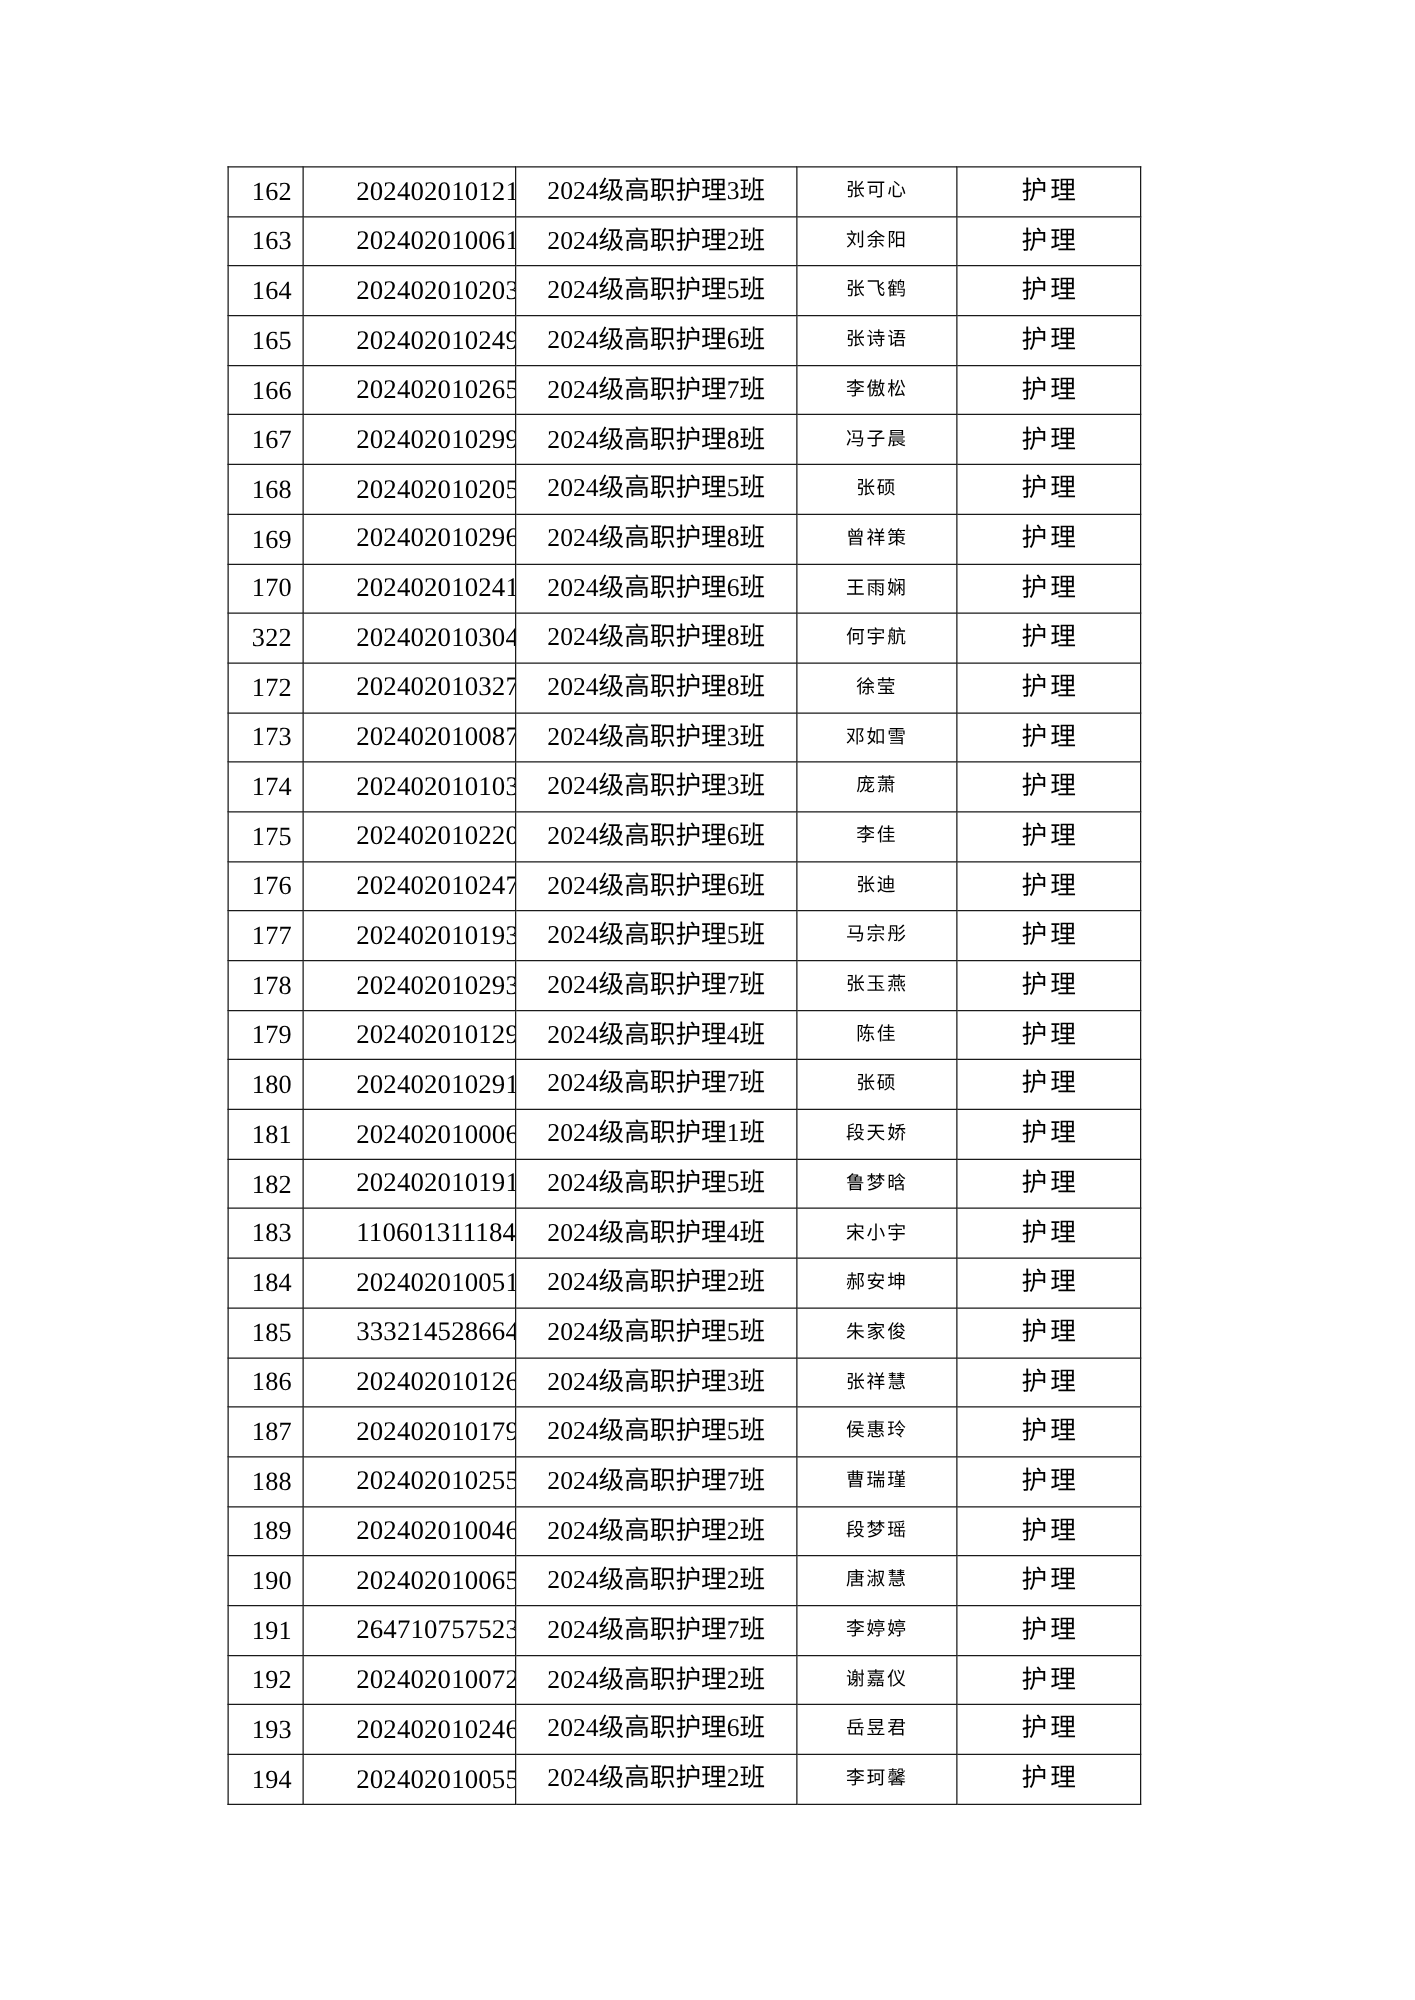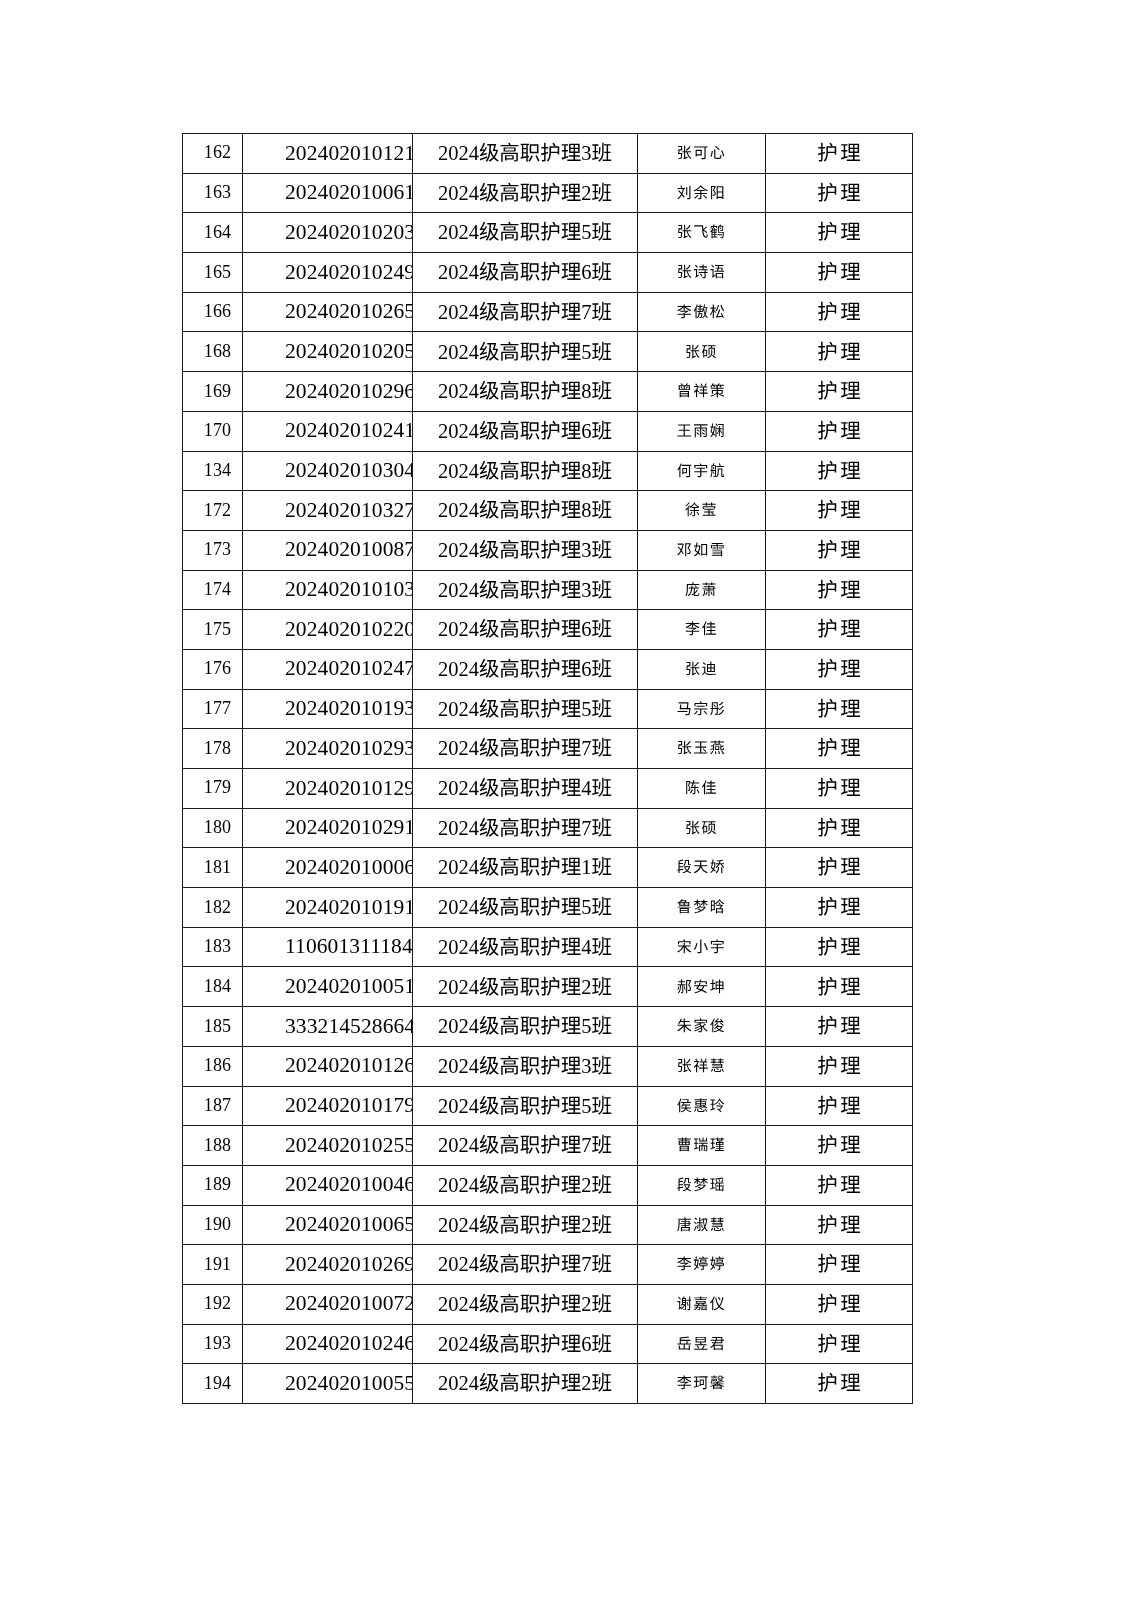--- a/index.html
+++ b/index.html
@@ -43,21 +43,21 @@
     overflow: hidden;
     white-space: nowrap;
   }
   col.c-seq   { width: 60px;  }
   col.c-id    { width: 170px; }
   col.c-class { width: 225px; }
   col.c-name  { width: 128px; }
   col.c-major { width: 147px; }
 
   td.cell-seq {
-    font-size: 18px;
+    font-size: 21px;
     letter-spacing: 0.2px;
     padding-left: 12px;
   }
   td.cell-id {
     font-size: 21.5px;
     letter-spacing: 0.1px;
     padding-left: 42px;
   }
   td.cell-class {
     font-size: 20.5px;
@@ -116,20 +116,27 @@
           <td class="cell-major">护理</td>
         </tr>
         <tr>
           <td class="cell-seq">166</td>
           <td class="cell-id">202402010265</td>
           <td class="cell-class">2024级高职护理7班</td>
           <td class="cell-name">李傲松</td>
           <td class="cell-major">护理</td>
         </tr>
         <tr>
+          <td class="cell-seq">167</td>
+          <td class="cell-id">202402010299</td>
+          <td class="cell-class">2024级高职护理8班</td>
+          <td class="cell-name">冯子晨</td>
+          <td class="cell-major">护理</td>
+        </tr>
+        <tr>
           <td class="cell-seq">168</td>
           <td class="cell-id">202402010205</td>
           <td class="cell-class">2024级高职护理5班</td>
           <td class="cell-name">张硕</td>
           <td class="cell-major">护理</td>
         </tr>
         <tr>
           <td class="cell-seq">169</td>
           <td class="cell-id">202402010296</td>
           <td class="cell-class">2024级高职护理8班</td>
@@ -137,21 +144,21 @@
           <td class="cell-major">护理</td>
         </tr>
         <tr>
           <td class="cell-seq">170</td>
           <td class="cell-id">202402010241</td>
           <td class="cell-class">2024级高职护理6班</td>
           <td class="cell-name">王雨娴</td>
           <td class="cell-major">护理</td>
         </tr>
         <tr>
-          <td class="cell-seq">134</td>
+          <td class="cell-seq">322</td>
           <td class="cell-id">202402010304</td>
           <td class="cell-class">2024级高职护理8班</td>
           <td class="cell-name">何宇航</td>
           <td class="cell-major">护理</td>
         </tr>
         <tr>
           <td class="cell-seq">172</td>
           <td class="cell-id">202402010327</td>
           <td class="cell-class">2024级高职护理8班</td>
           <td class="cell-name">徐莹</td>
@@ -278,21 +285,21 @@
         </tr>
         <tr>
           <td class="cell-seq">190</td>
           <td class="cell-id">202402010065</td>
           <td class="cell-class">2024级高职护理2班</td>
           <td class="cell-name">唐淑慧</td>
           <td class="cell-major">护理</td>
         </tr>
         <tr>
           <td class="cell-seq">191</td>
-          <td class="cell-id">202402010269</td>
+          <td class="cell-id">264710757523</td>
           <td class="cell-class">2024级高职护理7班</td>
           <td class="cell-name">李婷婷</td>
           <td class="cell-major">护理</td>
         </tr>
         <tr>
           <td class="cell-seq">192</td>
           <td class="cell-id">202402010072</td>
           <td class="cell-class">2024级高职护理2班</td>
           <td class="cell-name">谢嘉仪</td>
           <td class="cell-major">护理</td>

